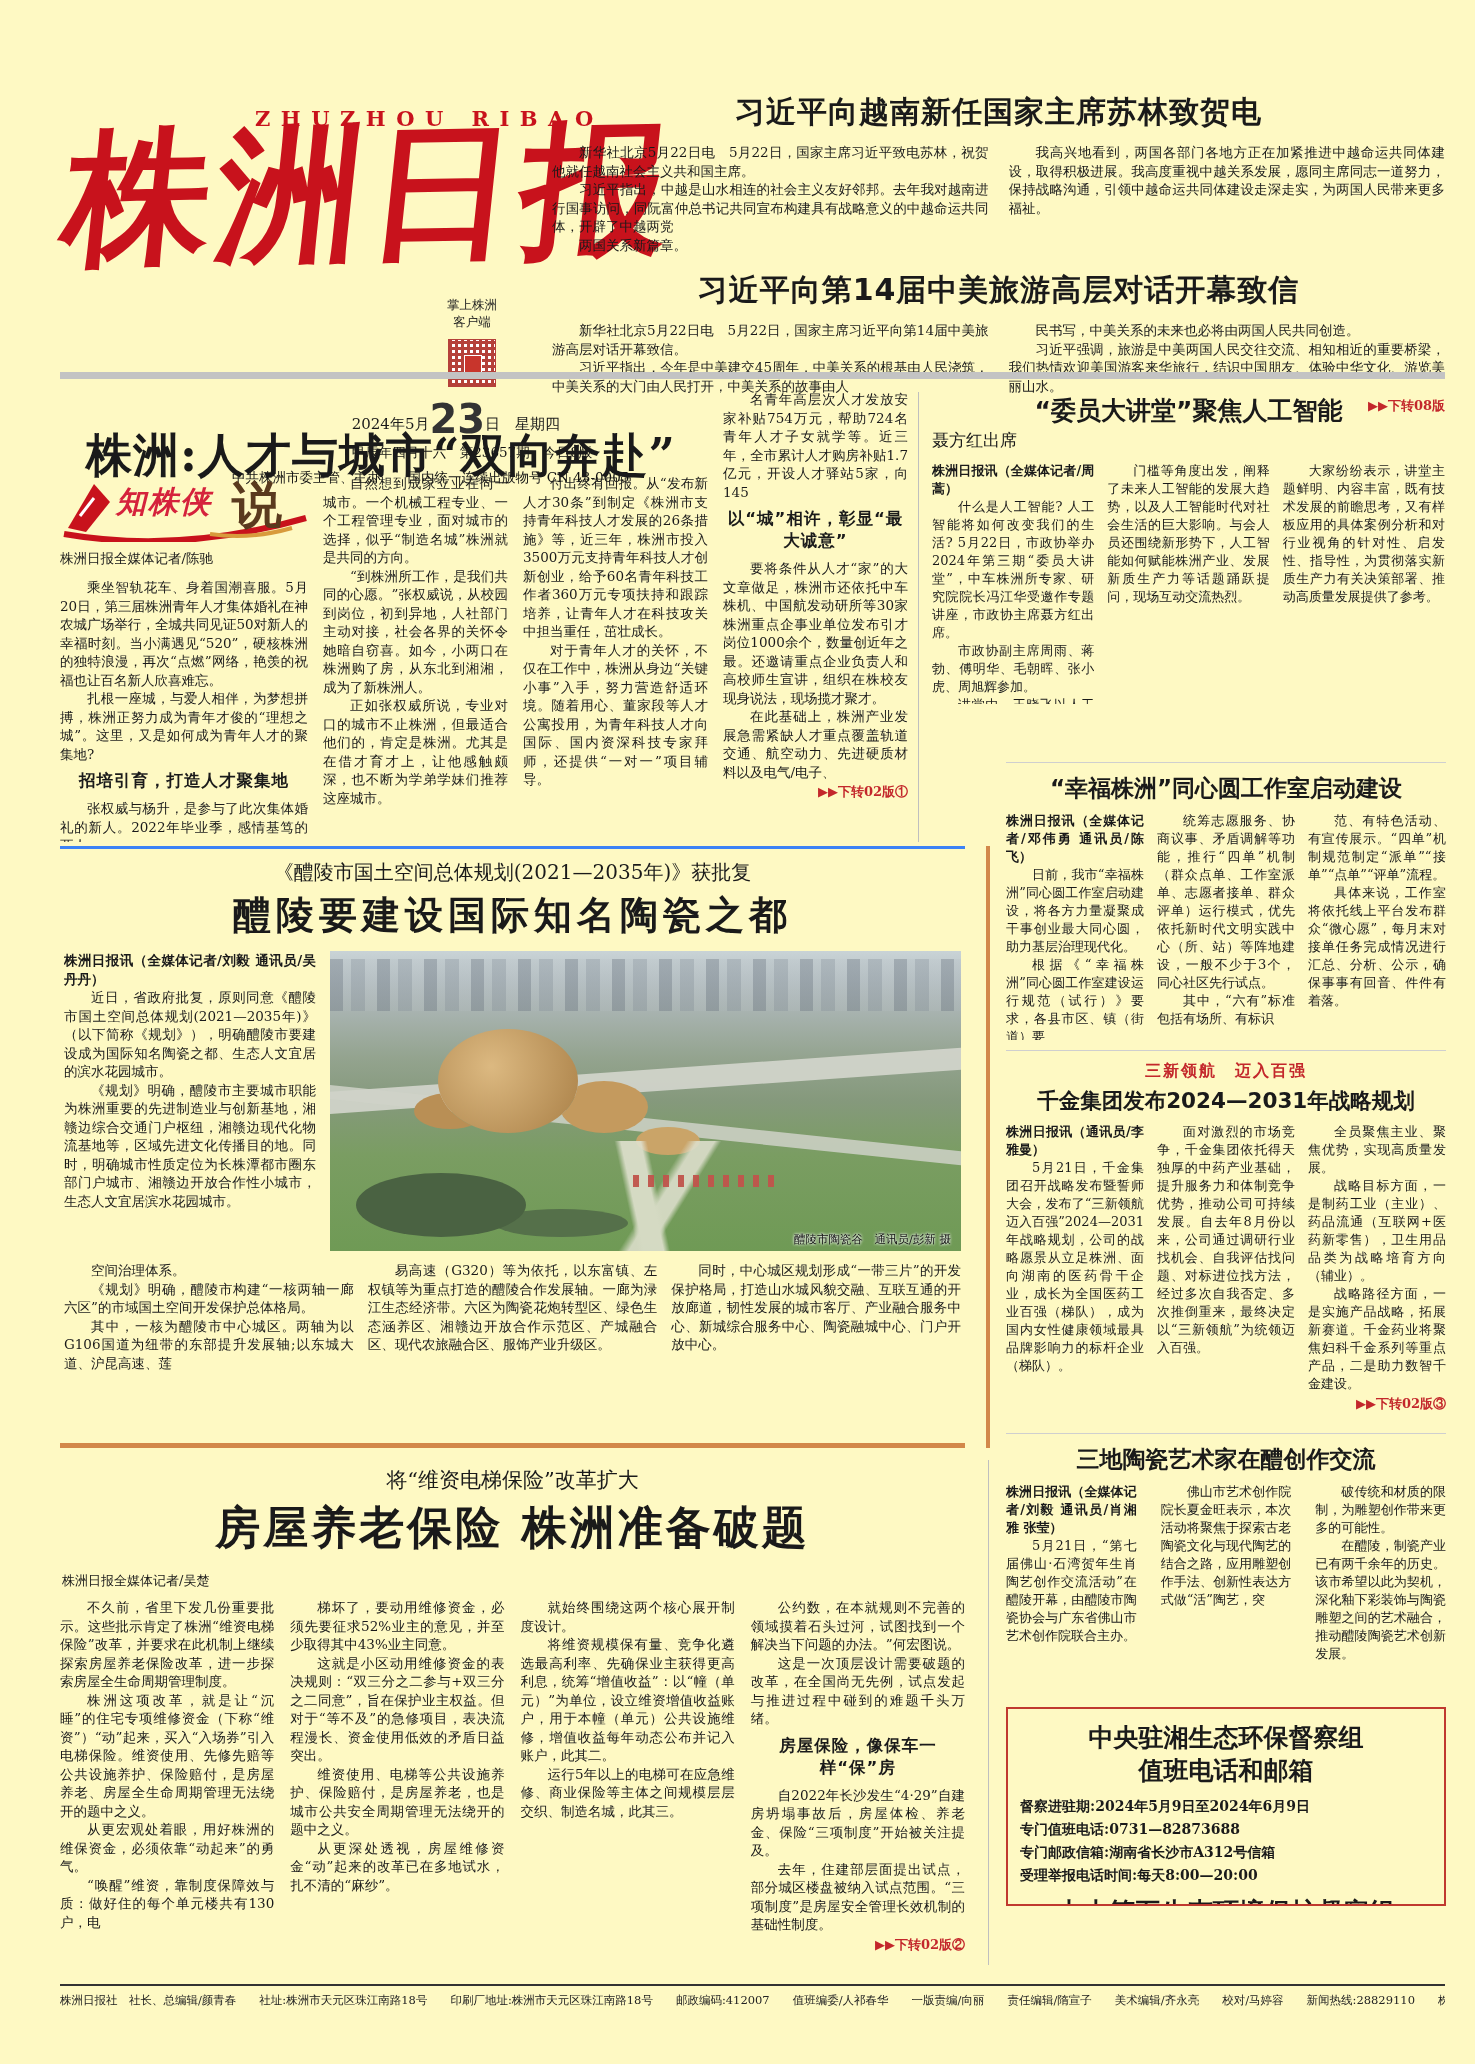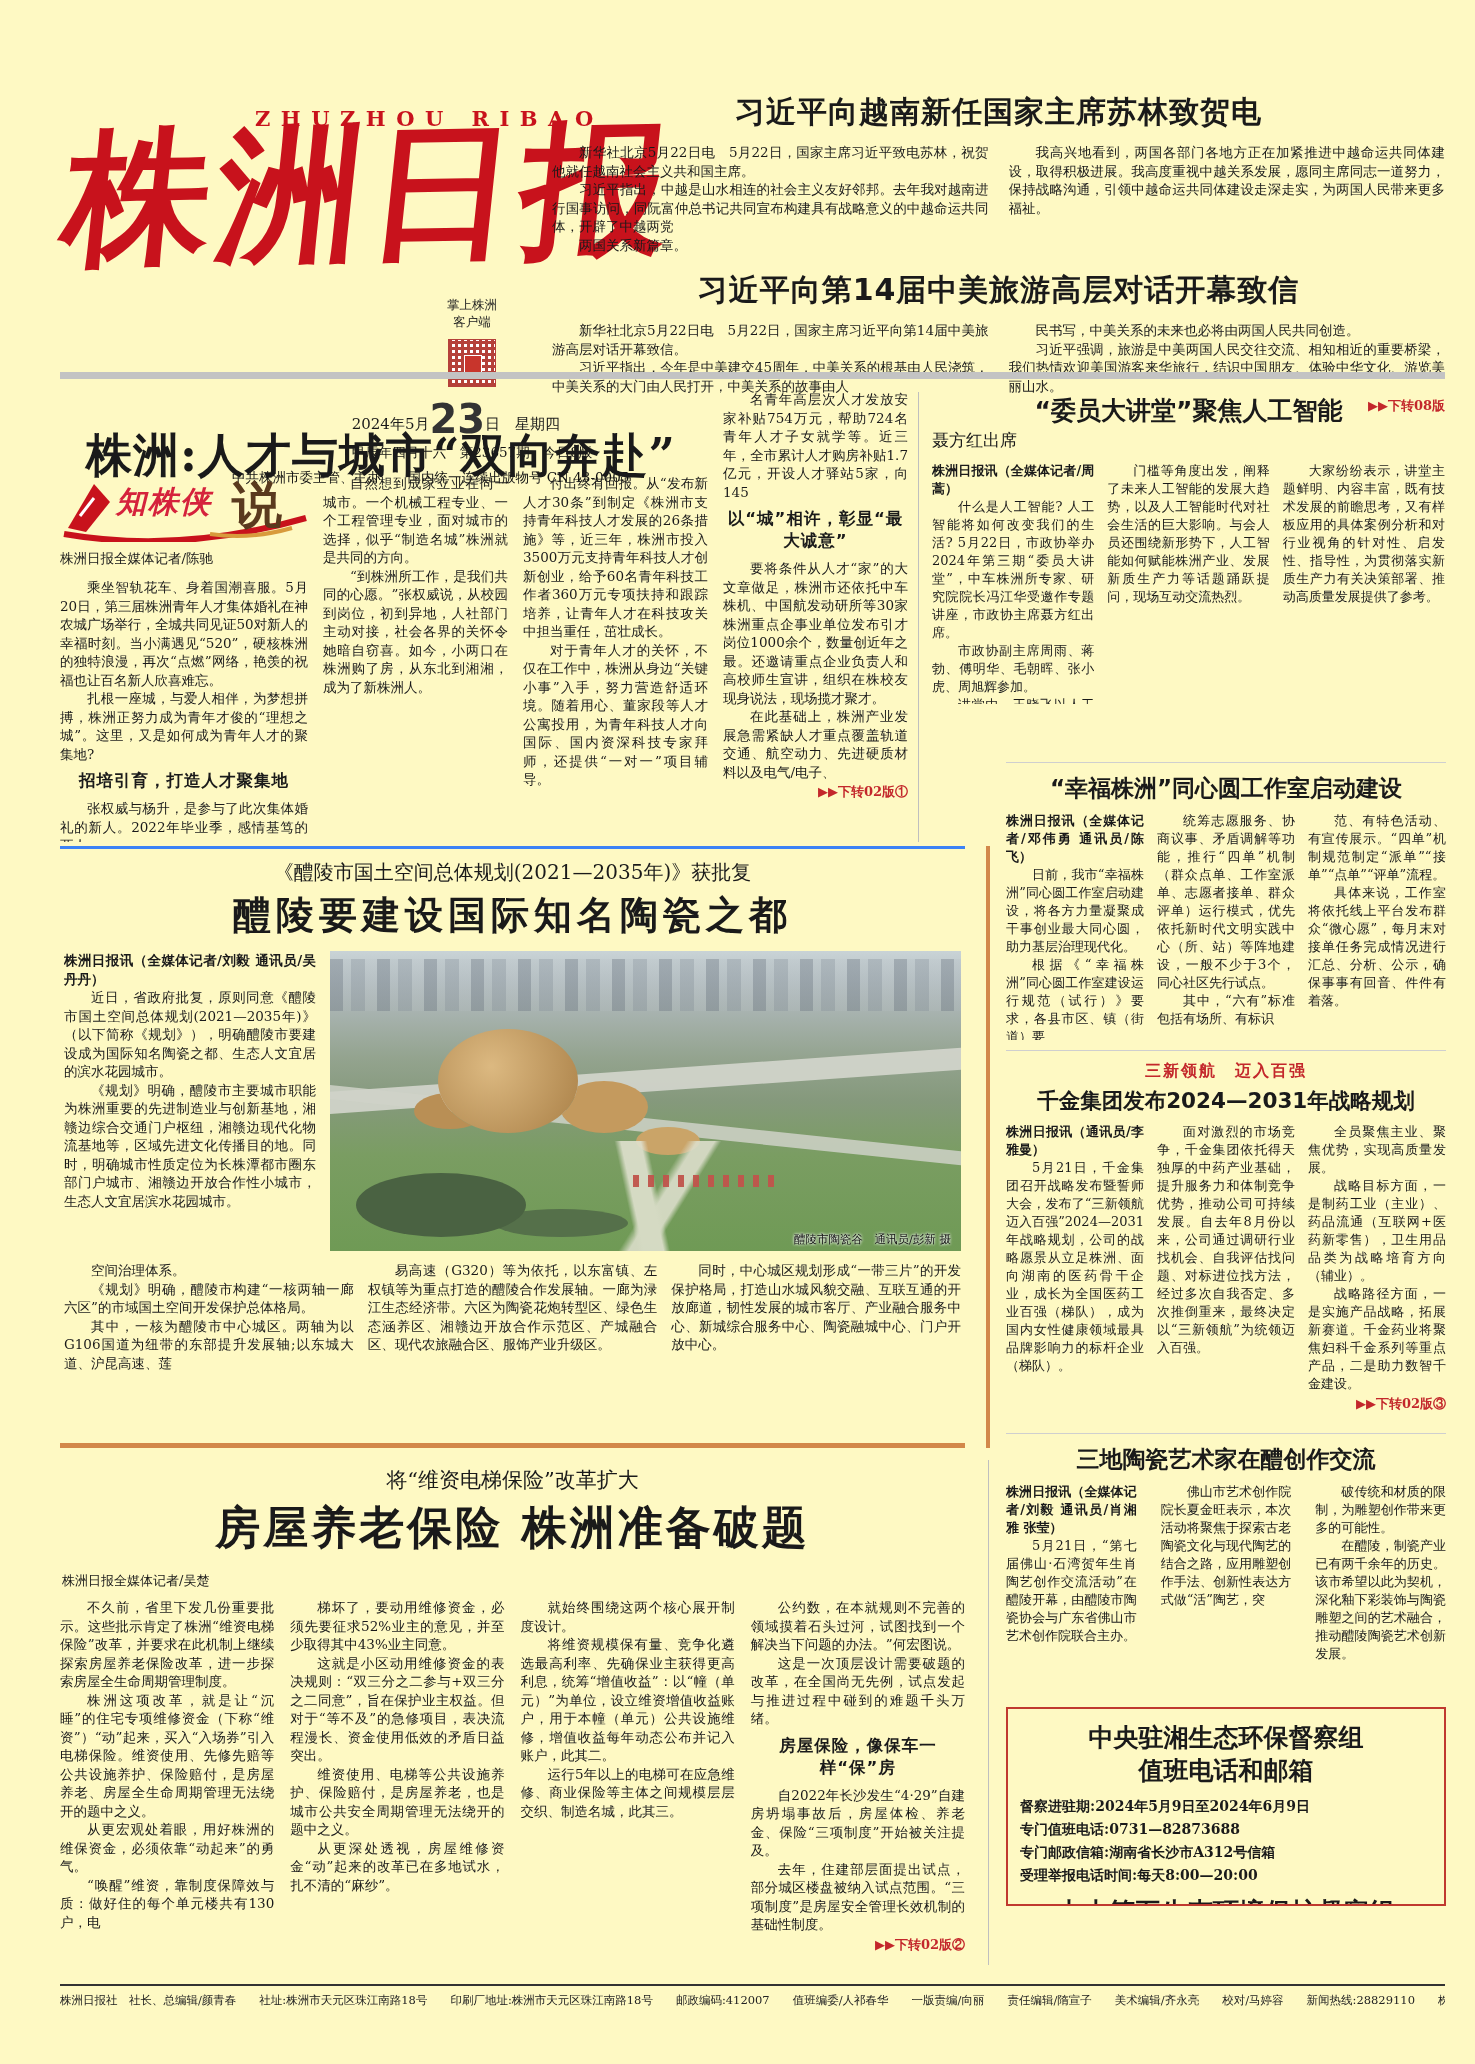--- a/index.html
+++ b/index.html
@@ -184,20 +184,21 @@
         <div>
             <p class="para">乘坐智轨花车、身着国潮喜服。5月20日，第三届株洲青年人才集体婚礼在神农城广场举行，全城共同见证50对新人的幸福时刻。当小满遇见“520”，硬核株洲的独特浪漫，再次“点燃”网络，艳羡的祝福也让百名新人欣喜难忘。</p>
             <p class="para">扎根一座城，与爱人相伴，为梦想拼搏，株洲正努力成为青年才俊的“理想之城”。这里，又是如何成为青年人才的聚集地?</p>
             <h4 class="sub">招培引育，打造人才聚集地</h4>
             <p class="para">张权威与杨升，是参与了此次集体婚礼的新人。2022年毕业季，感情基笃的两人</p>
           </div>
       </div>
       <div class="col pad-head">
           <p class="para">自然想到成家立业在同一城市。一个机械工程专业、一个工程管理专业，面对城市的选择，似乎“制造名城”株洲就是共同的方向。</p>
           <p class="para">“到株洲所工作，是我们共同的心愿。”张权威说，从校园到岗位，初到异地，人社部门主动对接，社会各界的关怀令她暗自窃喜。如今，小两口在株洲购了房，从东北到湘湘，成为了新株洲人。</p>
+          <p class="para">正如张权威所说，专业对口的城市不止株洲，但最适合他们的，肯定是株洲。尤其是在借才育才上，让他感触颇深，也不断为学弟学妹们推荐这座城市。</p>
         </div>
       <div class="col pad-head">
           <p class="para">付出终有回报。从“发布新人才30条”到制定《株洲市支持青年科技人才发展的26条措施》等，近三年，株洲市投入3500万元支持青年科技人才创新创业，给予60名青年科技工作者360万元专项扶持和跟踪培养，让青年人才在科技攻关中担当重任，茁壮成长。</p>
           <p class="para">对于青年人才的关怀，不仅在工作中，株洲从身边“关键小事”入手，努力营造舒适环境。随着用心、董家段等人才公寓投用，为青年科技人才向国际、国内资深科技专家拜师，还提供“一对一”项目辅导。</p>
         </div>
       <div class="col">
           <p class="para">名青年高层次人才发放安家补贴754万元，帮助724名青年人才子女就学等。近三年，全市累计人才购房补贴1.7亿元，开设人才驿站5家，向145</p>
           <h4 class="sub">以“城”相许，彰显“最大诚意”</h4>
           <p class="para">要将条件从人才“家”的大文章做足，株洲市还依托中车株机、中国航发动研所等30家株洲重点企事业单位发布引才岗位1000余个，数量创近年之最。还邀请重点企业负责人和高校师生宣讲，组织在株校友现身说法，现场揽才聚才。</p>
           <p class="para">在此基础上，株洲产业发展急需紧缺人才重点覆盖轨道交通、航空动力、先进硬质材料以及电气/电子、</p>

